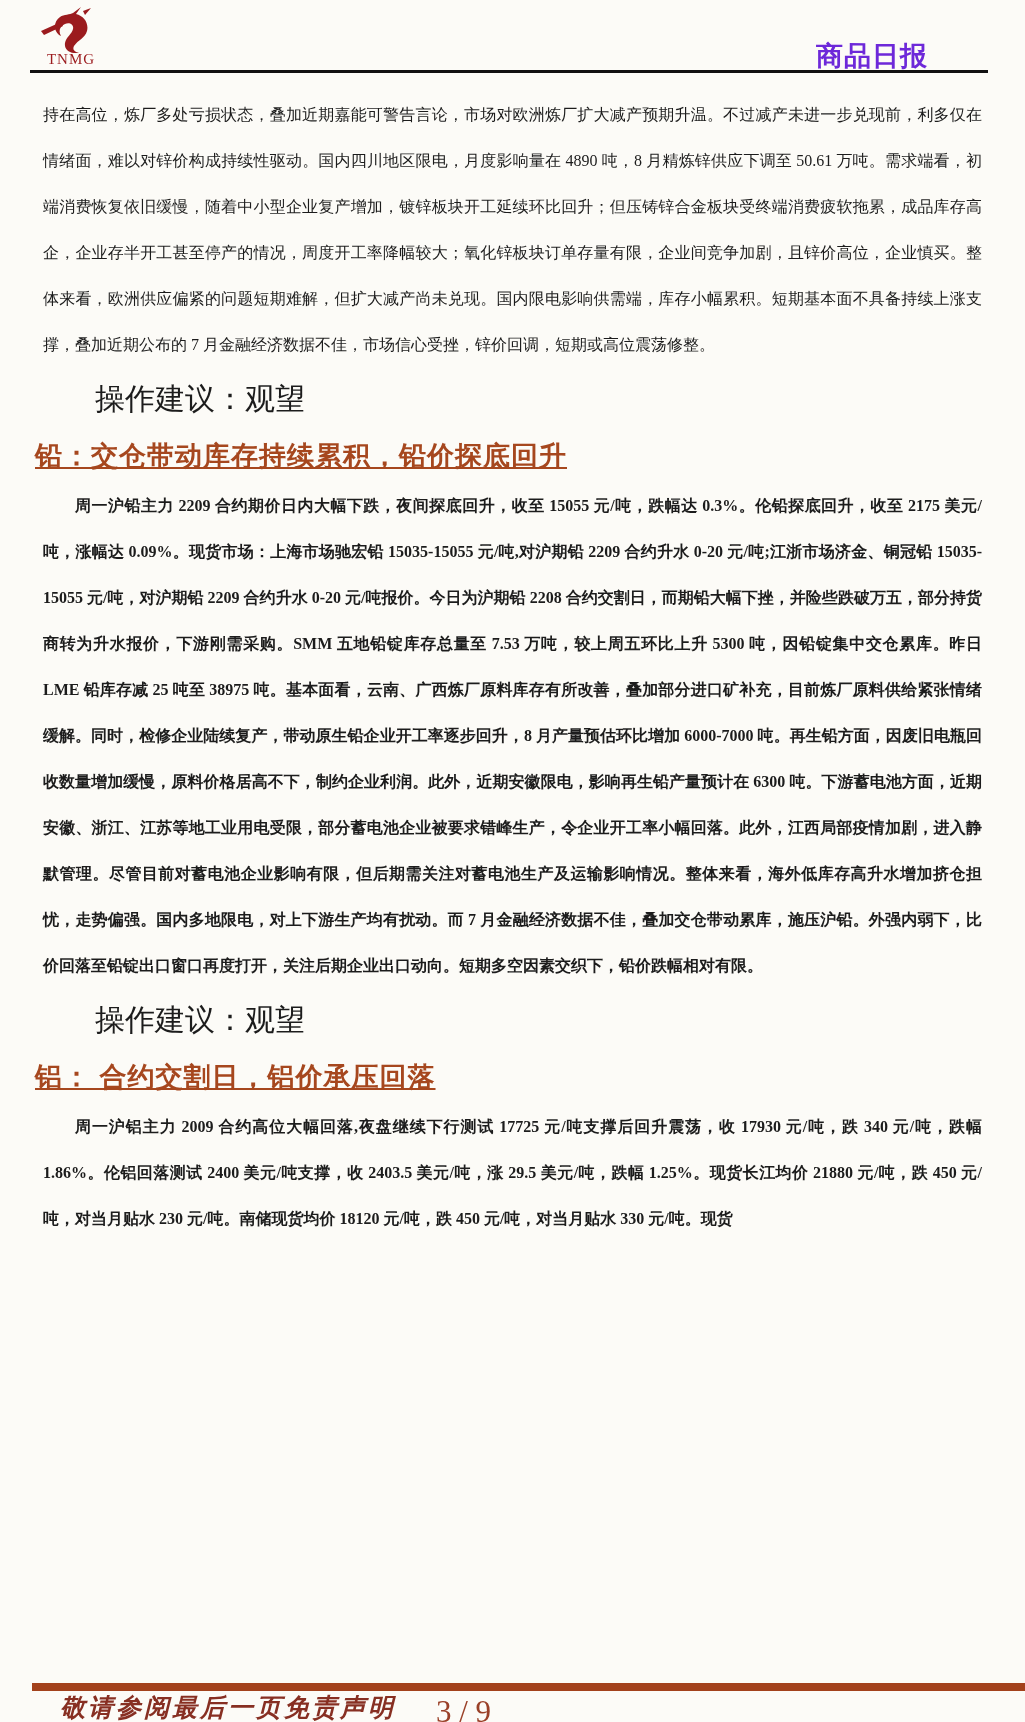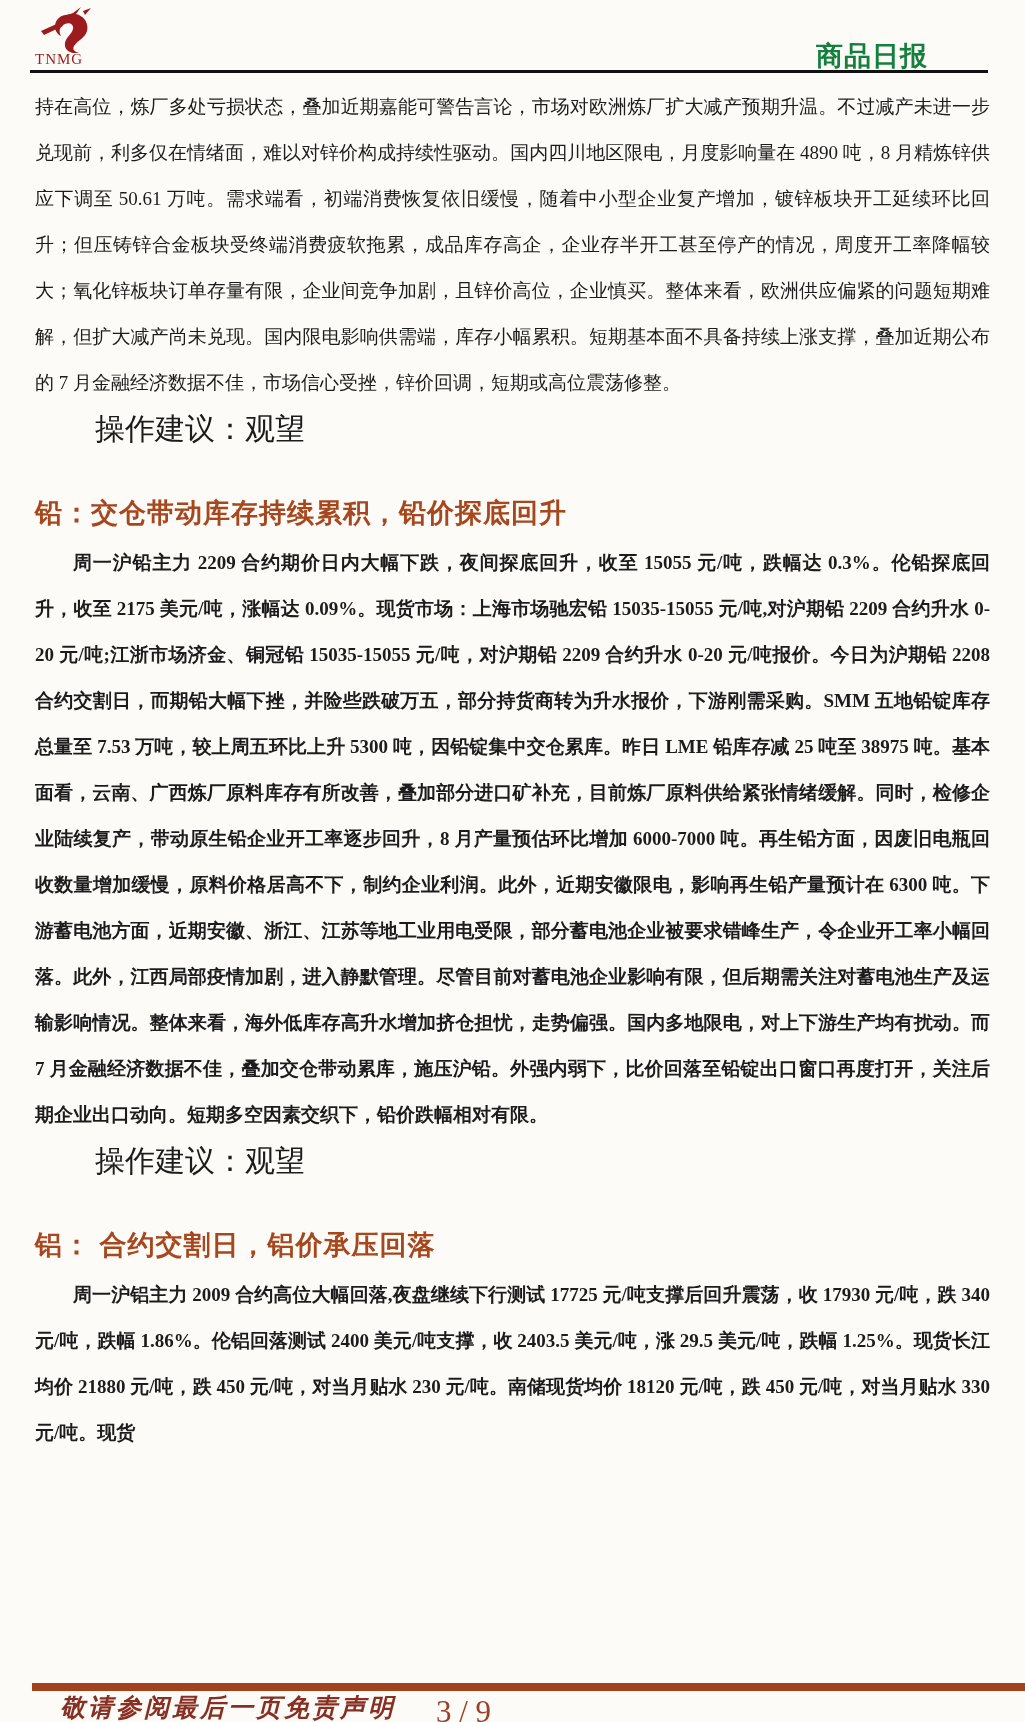--- a/index.html
+++ b/index.html
@@ -10,67 +10,67 @@
     margin:0 auto;
     background:#fcfbf7;
     overflow:hidden;
     font-family:"Liberation Serif","DejaVu Serif",serif;
     color:#1c1c1c;
   }
 
   
   .header { position:absolute; top:0; left:0; right:0; height:73px; }
   .logo-block { position:absolute; top:7px; left:35px; display:flex; align-items:flex-start; }
-  .logo-mark { width:72px; text-align:left; }
+  .logo-mark { width:72px; text-align:center; }
   .logo-mark svg { display:block; margin:0 auto; }
   .logo-abbr {
     font-family:"Liberation Serif","DejaVu Serif",serif;
     color:#9b1b1e; font-size:15px; letter-spacing:1px; line-height:13px;
   }
   .brand-text { margin-left:10px; padding-top:6px; }
   .brand-cn {
     font-family:"Liberation Serif","DejaVu Serif",serif;
     font-weight:bold; font-style:italic;
     color:#9b1b1e; font-size:31px; letter-spacing:5px; line-height:34px;
   }
   .brand-en {
     font-family:"Liberation Sans","DejaVu Sans",sans-serif;
     font-weight:bold; color:#9b1b1e; font-size:13px; letter-spacing:0.5px; line-height:17px;
   }
   .report-type {
     position:absolute; top:38px; right:97px;
     font-family:"Liberation Sans","DejaVu Sans",sans-serif;
-    font-weight:bold; font-size:27px; color:#15803d; letter-spacing:1px;
+    font-weight:bold; font-size:27px; color:#6d28d9; letter-spacing:1px;
   }
   .header-rule {
     position:absolute; top:70px; left:30px; right:37px; height:3px;
     background:#111111;
   }
 
   
   .doc-body {
     position:absolute; top:84px; left:35px; right:35px;
   }
   .para {
-    margin:0;
-    font-size:19px; line-height:46px;
+    margin:8px;
+    font-size:16px; line-height:46px;
     text-align:justify;
     text-justify:inter-ideograph;
   }
   .para.indent { text-indent:2em;font-weight:bold; }
   .advice {
     margin:0;
     font-size:30px; line-height:46px;
     text-indent:2em;
   }
   .section-heading {
-    margin:43px 0 9px 0;
+    margin:16px 0 9px 0;
     font-family:"Liberation Sans","DejaVu Sans",sans-serif;
     font-weight:bold; font-size:27px; line-height:36px;
-    color:#a6471e; letter-spacing:1px;
+    color:#a6471e; letter-spacing:1px;text-decoration:underline;
   }
 
   
   .footer-bar {
     position:absolute; top:1683px; left:32px; right:0; height:8px;
     background:#a3421c;
   }
   .footer-disclaimer {
     position:absolute; top:1691px; left:60px;
     font-family:"Liberation Serif","DejaVu Serif",serif;

